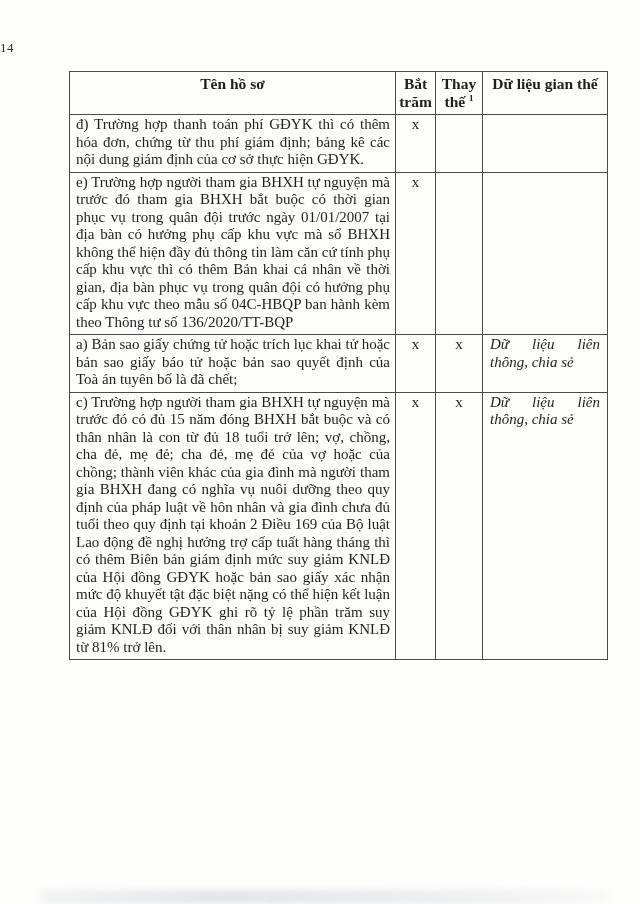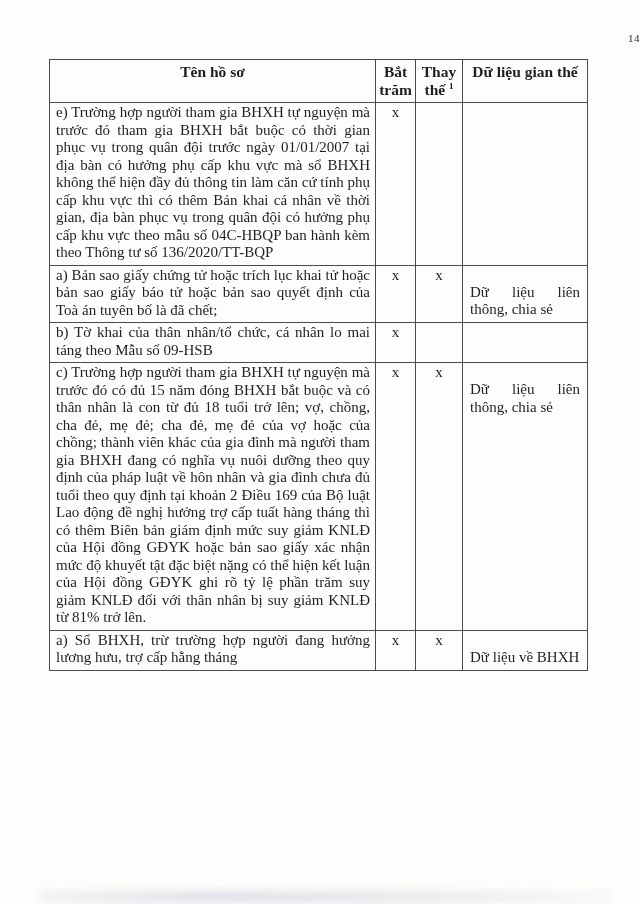--- a/index.html
+++ b/index.html
@@ -15,31 +15,31 @@
   }
   .page{
     position:relative;
     width:640px;
     height:904px;
     background:var(--paper);
     color:var(--ink);
     overflow:hidden;
   }
   .page-number{
-    padding-top:32px;
-    text-align:right;
-    font-size:11px;
+    padding-top:40px;
+    text-align:left;
+    font-size:13px;
     color:#2b2b2b;
     letter-spacing:.5px;
   }
   table.doc-table{
     border-collapse:collapse;
     table-layout:fixed;
     width:538px;
-    margin:15px 0 0 49px;
+    margin:15px 0 0 69px;
     border:1.5px solid #3d3d3d;
   }
   .doc-table th,.doc-table td{
     border:1px solid var(--border);
     vertical-align:top;
     font-size:15px;
     line-height:17.5px;
     color:var(--ink);
   }
   .doc-table th{
@@ -56,21 +56,22 @@
   td.c-name{
     text-align:justify;
     padding:1px 5px 3px 6px;
   }
   td.c-req, td.c-rep{
     text-align:center;
     padding:1px 2px;
   }
   td.c-data{
     text-align:justify;
-    padding:18px 7px 3px 7px;
+    padding:1px 7px 3px 7px;
+    font-style:italic;
   }
   .scan-artifact{
     position:absolute;
     left:40px;
     right:30px;
     bottom:0;
     height:14px;
     background:linear-gradient(to right,
       rgba(150,158,180,0.10),
       rgba(165,172,195,0.28) 30%,
@@ -96,55 +97,49 @@
     </colgroup>
     <thead>
       <tr>
         <th>Tên hồ sơ</th>
         <th>Bắt trăm</th>
         <th><span>Thay thế</span> <sup>1</sup></th>
         <th>Dữ liệu gian thế</th>
       </tr>
     </thead>
     <tbody>
+    <tr>
+      <td class="c-name">đ) Trường hợp thanh toán phí GĐYK thì có thêm hóa đơn, chứng từ thu phí giám định; bảng kê các nội dung giám định của cơ sở thực hiện GĐYK.</td>
+      <td class="c-req">x</td>
+      <td class="c-rep"></td>
+      <td class="c-data"></td>
+    </tr>
 
     <tr>
       <td class="c-name">e) Trường hợp người tham gia BHXH tự nguyện mà trước đó tham gia BHXH bắt buộc có thời gian phục vụ trong quân đội trước ngày 01/01/2007 tại địa bàn có hưởng phụ cấp khu vực mà sổ BHXH không thể hiện đầy đủ thông tin làm căn cứ tính phụ cấp khu vực thì có thêm Bản khai cá nhân về thời gian, địa bàn phục vụ trong quân đội có hưởng phụ cấp khu vực theo mẫu số 04C-HBQP ban hành kèm theo Thông tư số 136/2020/TT-BQP</td>
       <td class="c-req">x</td>
       <td class="c-rep"></td>
       <td class="c-data"></td>
     </tr>
 
 
     <tr>
       <td class="c-name">a) Bản sao giấy chứng tử hoặc trích lục khai tử hoặc bản sao giấy báo tử hoặc bản sao quyết định của Toà án tuyên bố là đã chết;</td>
       <td class="c-req">x</td>
       <td class="c-rep">x</td>
       <td class="c-data">Dữ liệu liên thông, chia sẻ</td>
     </tr>
 
-    <tr>
-      <td class="c-name">b) Tờ khai của thân nhân/tổ chức, cá nhân lo mai táng theo Mẫu số 09-HSB</td>
-      <td class="c-req">x</td>
-      <td class="c-rep"></td>
-      <td class="c-data"></td>
-    </tr>
 
     <tr>
       <td class="c-name">c) Trường hợp người tham gia BHXH tự nguyện mà trước đó có đủ 15 năm đóng BHXH bắt buộc và có thân nhân là con từ đủ 18 tuổi trở lên; vợ, chồng, cha đẻ, mẹ đẻ; cha đẻ, mẹ đẻ của vợ hoặc của chồng; thành viên khác của gia đình mà người tham gia BHXH đang có nghĩa vụ nuôi dưỡng theo quy định của pháp luật về hôn nhân và gia đình chưa đủ tuổi theo quy định tại khoản 2 Điều 169 của Bộ luật Lao động đề nghị hưởng trợ cấp tuất hàng tháng thì có thêm Biên bản giám định mức suy giảm KNLĐ của Hội đồng GĐYK hoặc bản sao giấy xác nhận mức độ khuyết tật đặc biệt nặng có thể hiện kết luận của Hội đồng GĐYK ghi rõ tỷ lệ phần trăm suy giảm KNLĐ đối với thân nhân bị suy giảm KNLĐ từ 81% trở lên.</td>
       <td class="c-req">x</td>
       <td class="c-rep">x</td>
       <td class="c-data">Dữ liệu liên thông, chia sẻ</td>
     </tr>
 
 
 
-    <tr>
-      <td class="c-name">a) Sổ BHXH, trừ trường hợp người đang hưởng lương hưu, trợ cấp hằng tháng</td>
-      <td class="c-req">x</td>
-      <td class="c-rep">x</td>
-      <td class="c-data">Dữ liệu về BHXH</td>
-    </tr>
   </tbody>
   </table>
 
   <div class="scan-artifact"></div>
 </div>
 
 </body></html>

